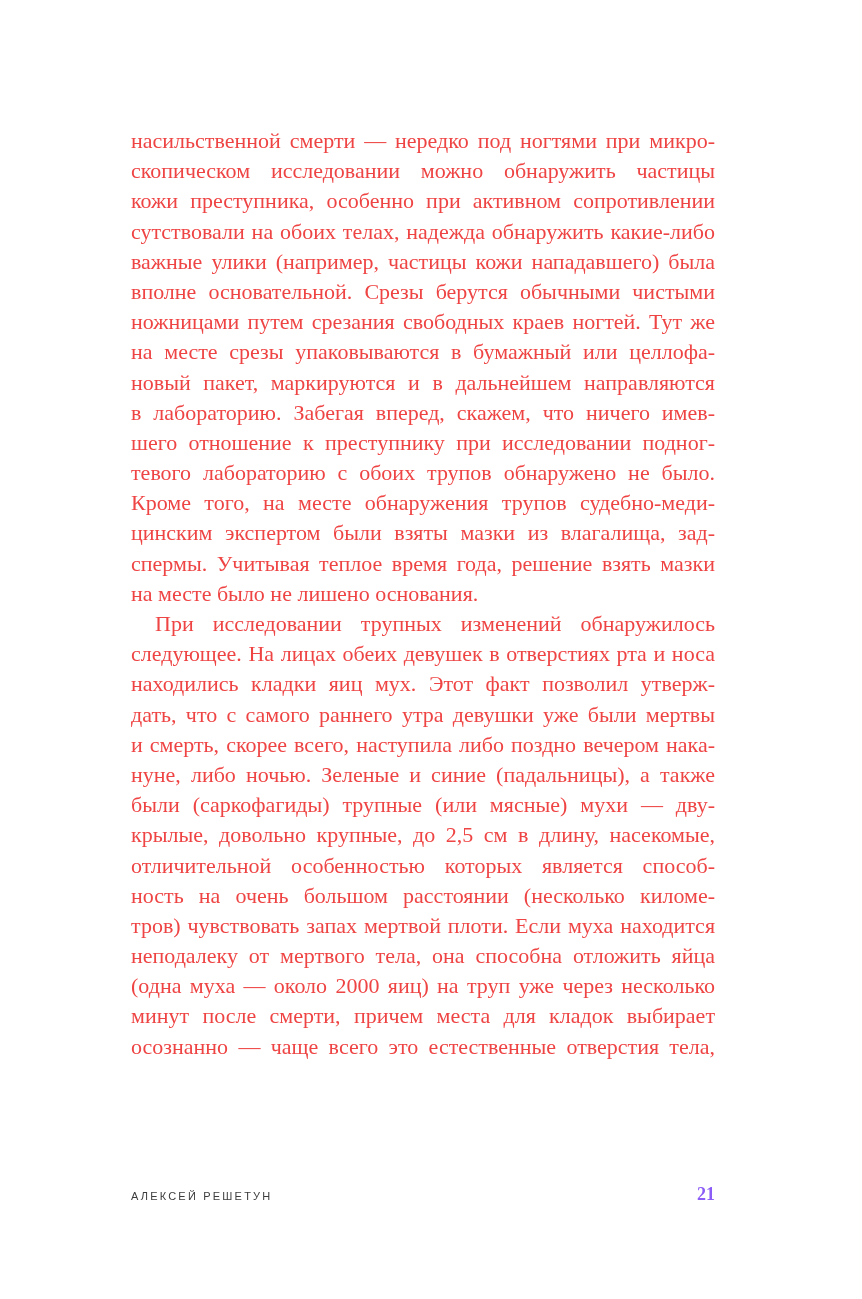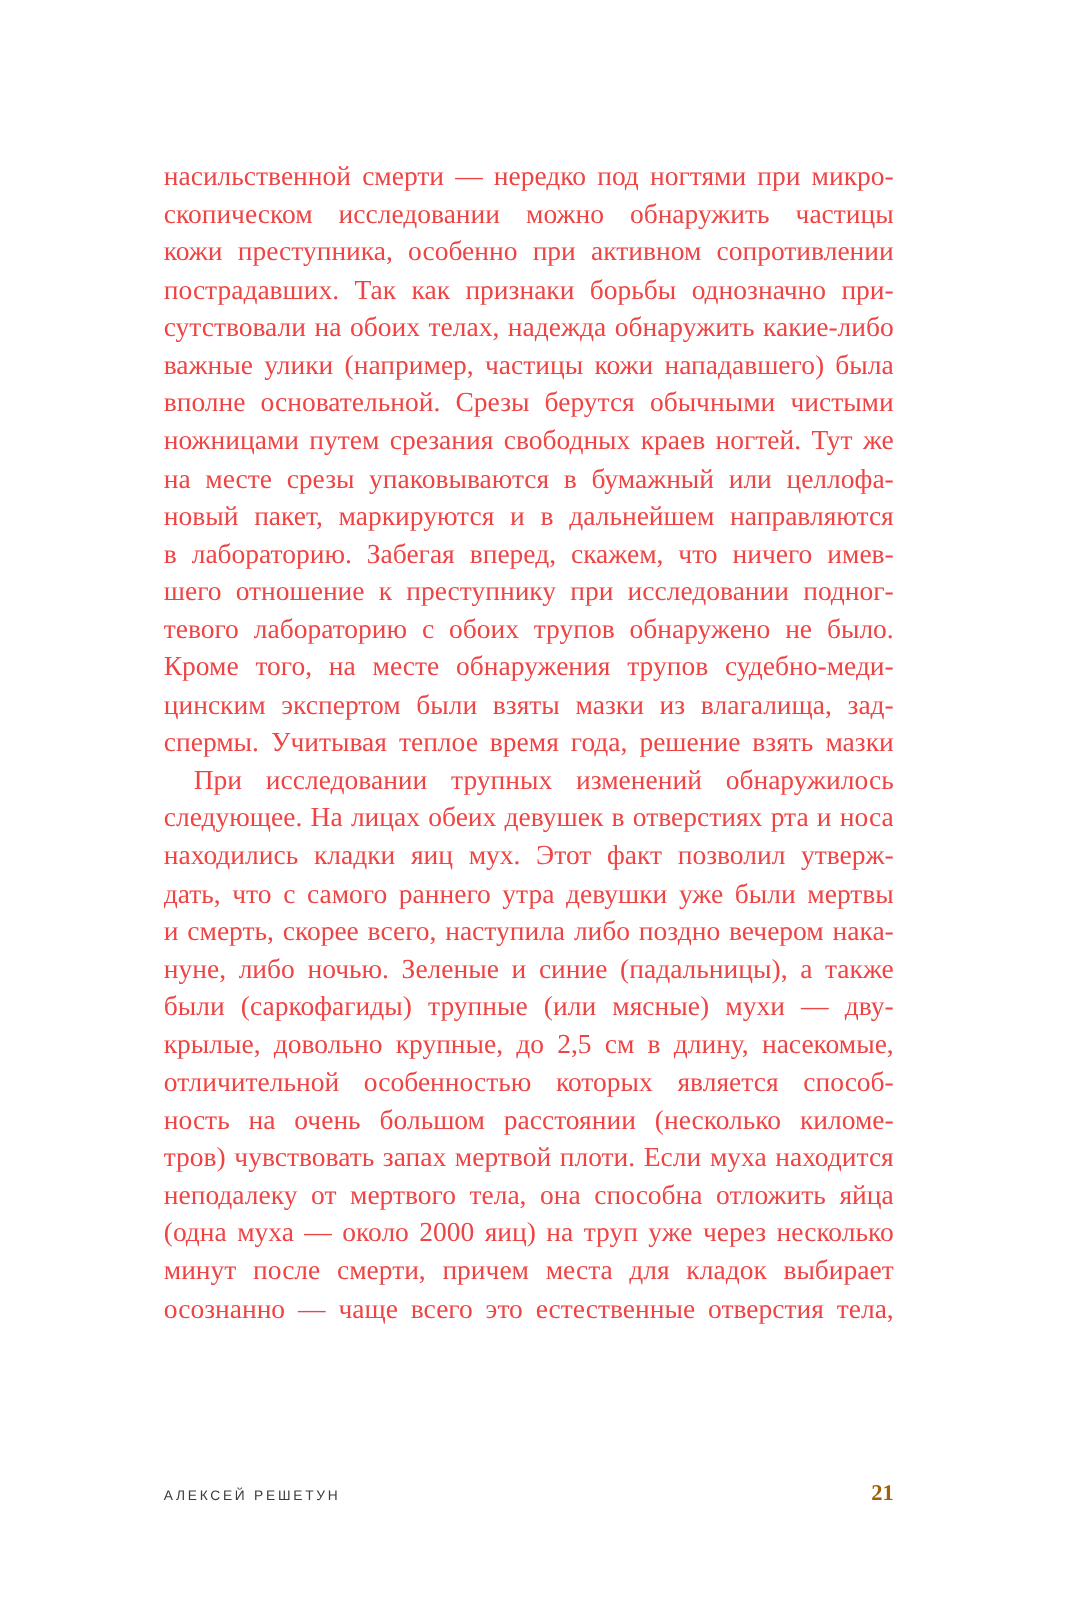--- a/index.html
+++ b/index.html
@@ -45,45 +45,45 @@
     font-family: "Liberation Sans", sans-serif;
     font-size: 11px;
     letter-spacing: 2.2px;
     font-weight: 400;
     color: #3c3c3c;
   }
   .footer-page {
     font-family: "Liberation Serif", serif;
     font-size: 18px;
     font-weight: bold;
-    color: #a16207;
+    color: #8b5cf6;
   }
 </style>
 </head>
 <body>
 
 <main class="text-block">
 
   <div>
     <div class="line">насильственной смерти — нередко под ногтями при микро-</div>
     <div class="line">скопическом исследовании можно обнаружить частицы</div>
     <div class="line">кожи преступника, особенно при активном сопротивлении</div>
-    <div class="line">пострадавших. Так как признаки борьбы однозначно при-</div>
     <div class="line">сутствовали на обоих телах, надежда обнаружить какие-либо</div>
     <div class="line">важные улики (например, частицы кожи нападавшего) была</div>
     <div class="line">вполне основательной. Срезы берутся обычными чистыми</div>
     <div class="line">ножницами путем срезания свободных краев ногтей. Тут же</div>
     <div class="line">на месте срезы упаковываются в бумажный или целлофа-</div>
     <div class="line">новый пакет, маркируются и в дальнейшем направляются</div>
     <div class="line">в лабораторию. Забегая вперед, скажем, что ничего имев-</div>
     <div class="line">шего отношение к преступнику при исследовании подног-</div>
     <div class="line">тевого лабораторию с обоих трупов обнаружено не было.</div>
     <div class="line">Кроме того, на месте обнаружения трупов судебно-меди-</div>
     <div class="line">цинским экспертом были взяты мазки из влагалища, зад-</div>
     <div class="line">спермы. Учитывая теплое время года, решение взять мазки</div>
+    <div class="line para-end">на месте было не лишено основания.</div>
   </div>
 
   <div>
     <div class="line indent">При исследовании трупных изменений обнаружилось</div>
     <div class="line">следующее. На лицах обеих девушек в отверстиях рта и носа</div>
     <div class="line">находились кладки яиц мух. Этот факт позволил утверж-</div>
     <div class="line">дать, что с самого раннего утра девушки уже были мертвы</div>
     <div class="line">и смерть, скорее всего, наступила либо поздно вечером нака-</div>
     <div class="line">нуне, либо ночью. Зеленые и синие (падальницы), а также</div>
     <div class="line">были (саркофагиды) трупные (или мясные) мухи — дву-</div>

